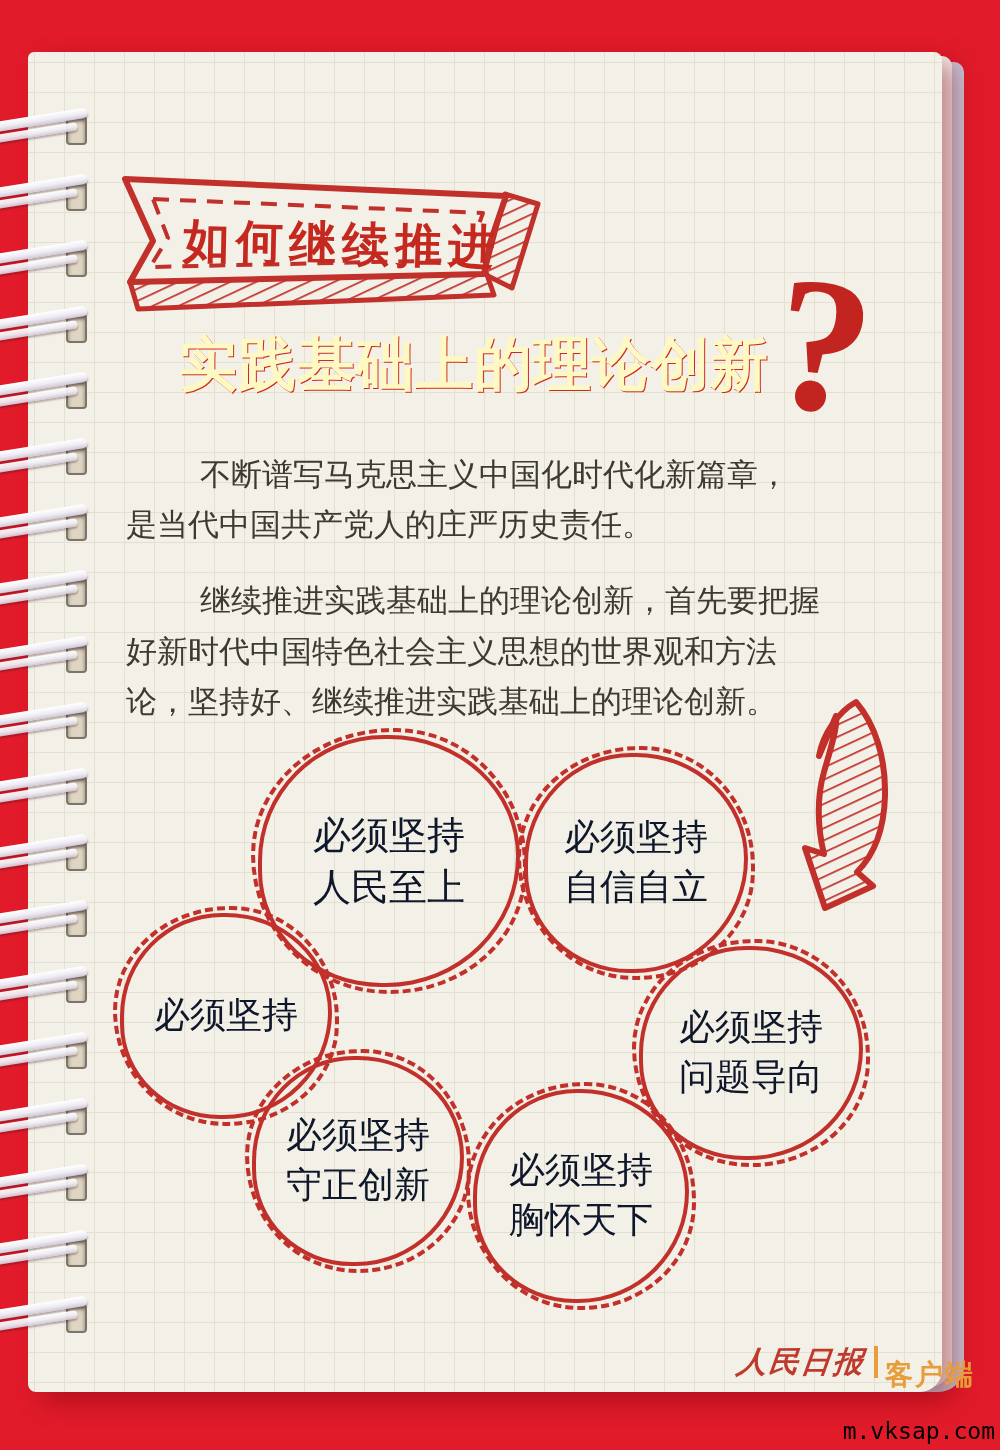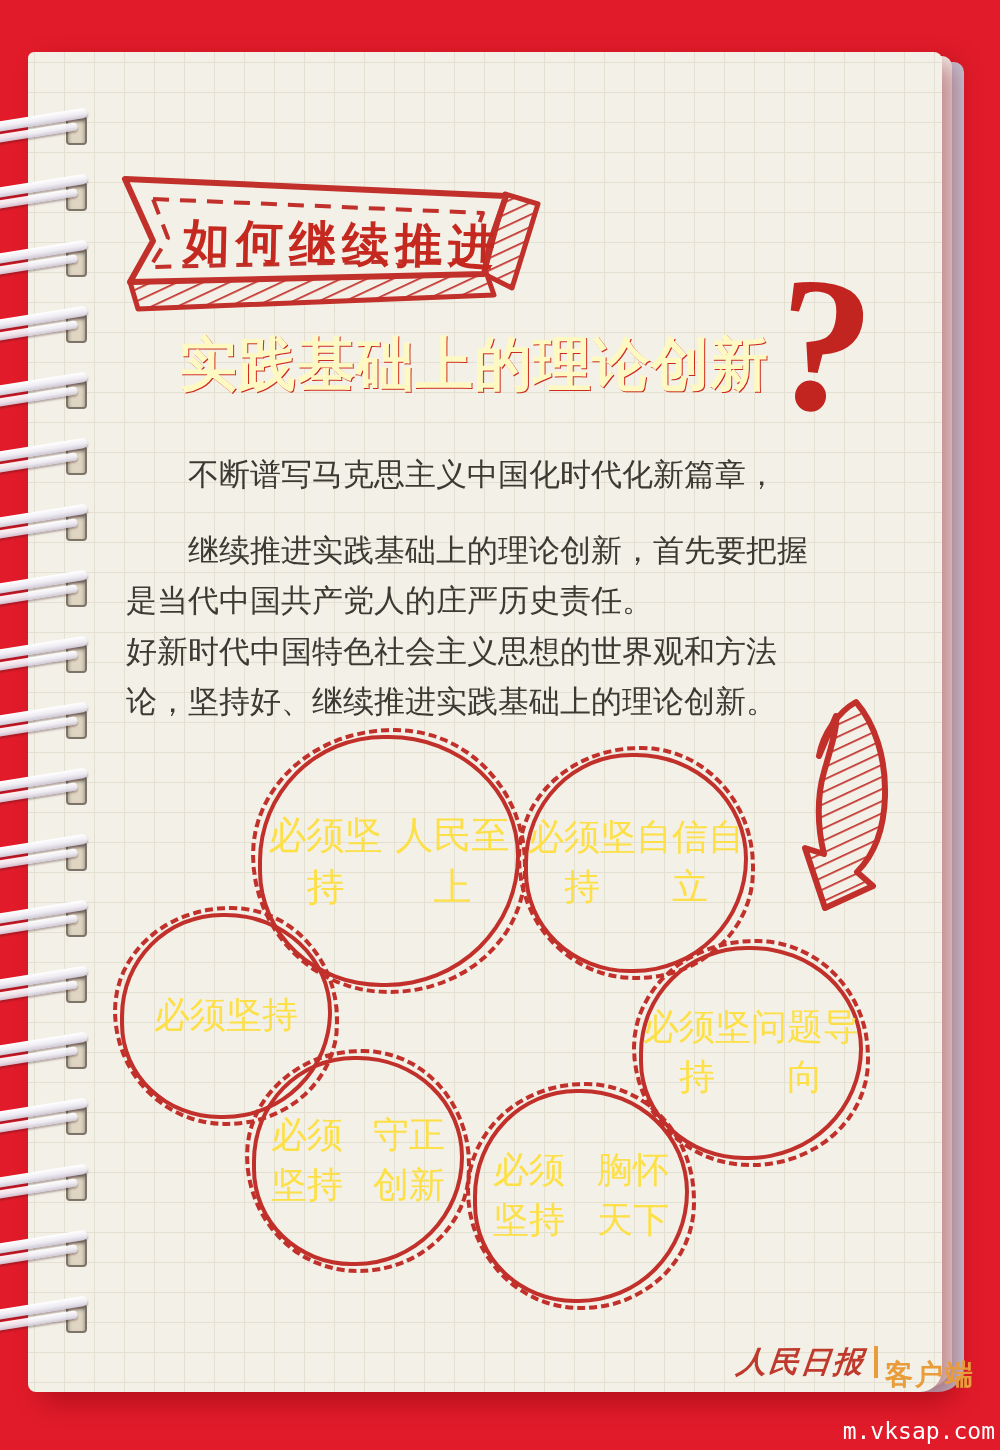--- a/index.html
+++ b/index.html
@@ -51,27 +51,27 @@
   .question-mark {
     position:absolute; left:775px; top:250px;
     font-size:192px; font-weight:900; color:#c2251f; line-height:1;
     font-family:"Liberation Serif", serif; transform:rotate(7deg);
   }
   
   .intro { position:absolute; left:126px; top:450px; width:748px;
     font-family:"Liberation Serif", serif; color:#3c3a32;
     font-size:31px; line-height:1.62; }
   .intro .line { white-space:nowrap; }
-  .intro .indent { text-indent:2em; }
+  .intro .indent { text-indent:2em;padding-left:12px; }
   .intro .p2 { margin-top:26px; }
   
-  .circle { position:absolute; display:flex; 
+  .circle { position:absolute; display:flex; flex-direction:column;
     align-items:center; justify-content:center;
     border:4px solid #c1302a; box-sizing:border-box;
-    font-family:"Liberation Serif", serif; color:#fde047;
+    font-family:"Liberation Serif", serif; color:#0f172a;
     font-size:36px; line-height:1.38; text-align:center;
     border-radius:49% 51% 52% 48% / 51% 49% 53% 47%; }
   .circle::before { content:""; position:absolute; inset:-11px;
     border:4px dashed #c1302a;
     border-radius:52% 48% 50% 50% / 48% 52% 47% 53%; }
   .c1 { left:258px; top:735px; width:262px; height:252px; font-size:38px; }
   .c2 { left:524px; top:753px; width:224px; height:220px; }
   .c3 { left:120px; top:913px; width:212px; height:206px; }
   .c4 { left:639px; top:946px; width:224px; height:214px; }
   .c5 { left:252px; top:1056px; width:212px; height:210px; }
@@ -81,21 +81,21 @@
   
   .footer { position:absolute; left:737px; top:1330px; display:flex; align-items:center; }
   .brand { font-family:"Liberation Serif", serif; font-weight:bold; font-style:italic;
     font-size:30px; color:#bf3a2d; letter-spacing:2px; transform:skewX(-6deg); }
   .brand-divider { width:4px; height:32px; background:#e89c3a; margin:0 7px 0 9px; }
   .client { font-size:28px; font-weight:bold; color:#e89c3a; letter-spacing:2px;
     font-family:"Liberation Sans", sans-serif;margin-top:26px; }
   
   .watermark { position:absolute; right:5px; bottom:6px;
     font-family:"DejaVu Sans Mono", monospace; font-size:23px;
-    color:#ffffff; letter-spacing:0px; }
+    color:#000000; letter-spacing:0px; }
 </style>
 </head>
 <body>
 
 <div class="sheet s3"></div>
 <div class="sheet s2"></div>
 <div class="page"></div>
 
 <div id="binding">
     <div class="coil" style="top: 112px;">
@@ -211,22 +211,22 @@
 
   <path d="M45,31 L375,45 L358,92 L42,99 L60,70 Z" fill="none" stroke="#c1302a" stroke-width="4" stroke-dasharray="16 11" stroke-linejoin="round"></path>
 </svg>
 <div class="banner-label">如何继续推进</div>
 
 <div class="main-title">实践基础上的理论创新</div>
 <div class="question-mark">?</div>
 
 <div class="intro">
   <div class="line indent">不断谱写马克思主义中国化时代化新篇章，</div>
+  <div class="line">是当代中国共产党人的庄严历史责任。</div>
   <div class="line indent p2">继续推进实践基础上的理论创新，首先要把握</div>
-  <div class="line">是当代中国共产党人的庄严历史责任。</div>
   <div class="line">好新时代中国特色社会主义思想的世界观和方法</div>
   <div class="line">论，坚持好、继续推进实践基础上的理论创新。</div>
 </div>
 
 <svg class="arrow-svg" width="108" height="218" viewBox="0 0 108 218">
   <path d="M63,6
            C82,28 93,62 92,100
            C91,136 80,160 64,176
            L80,190
            L32,212

